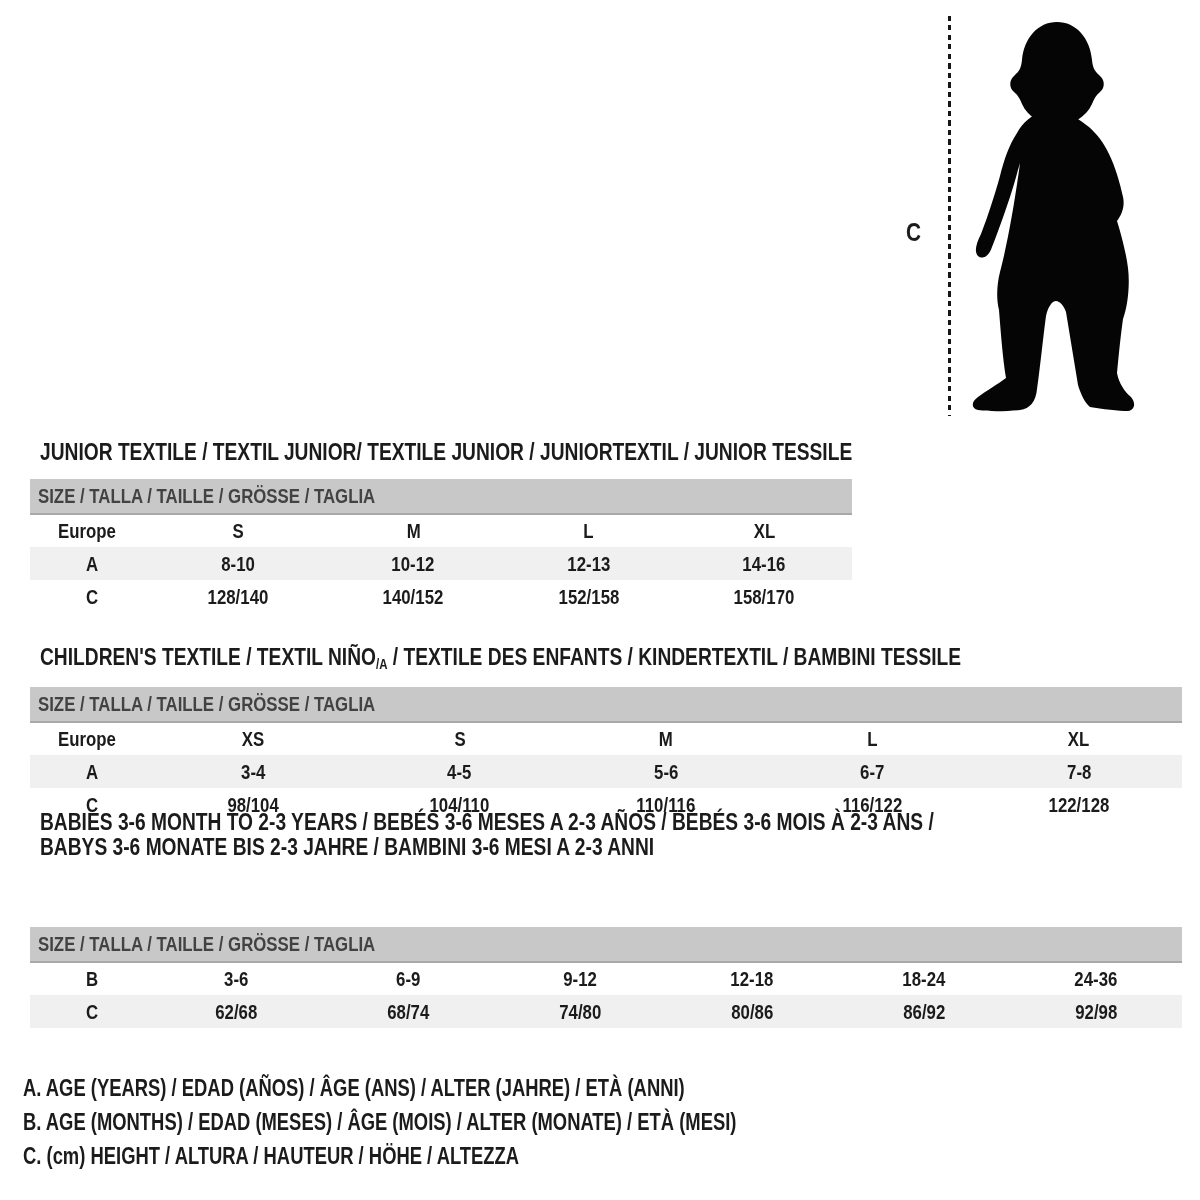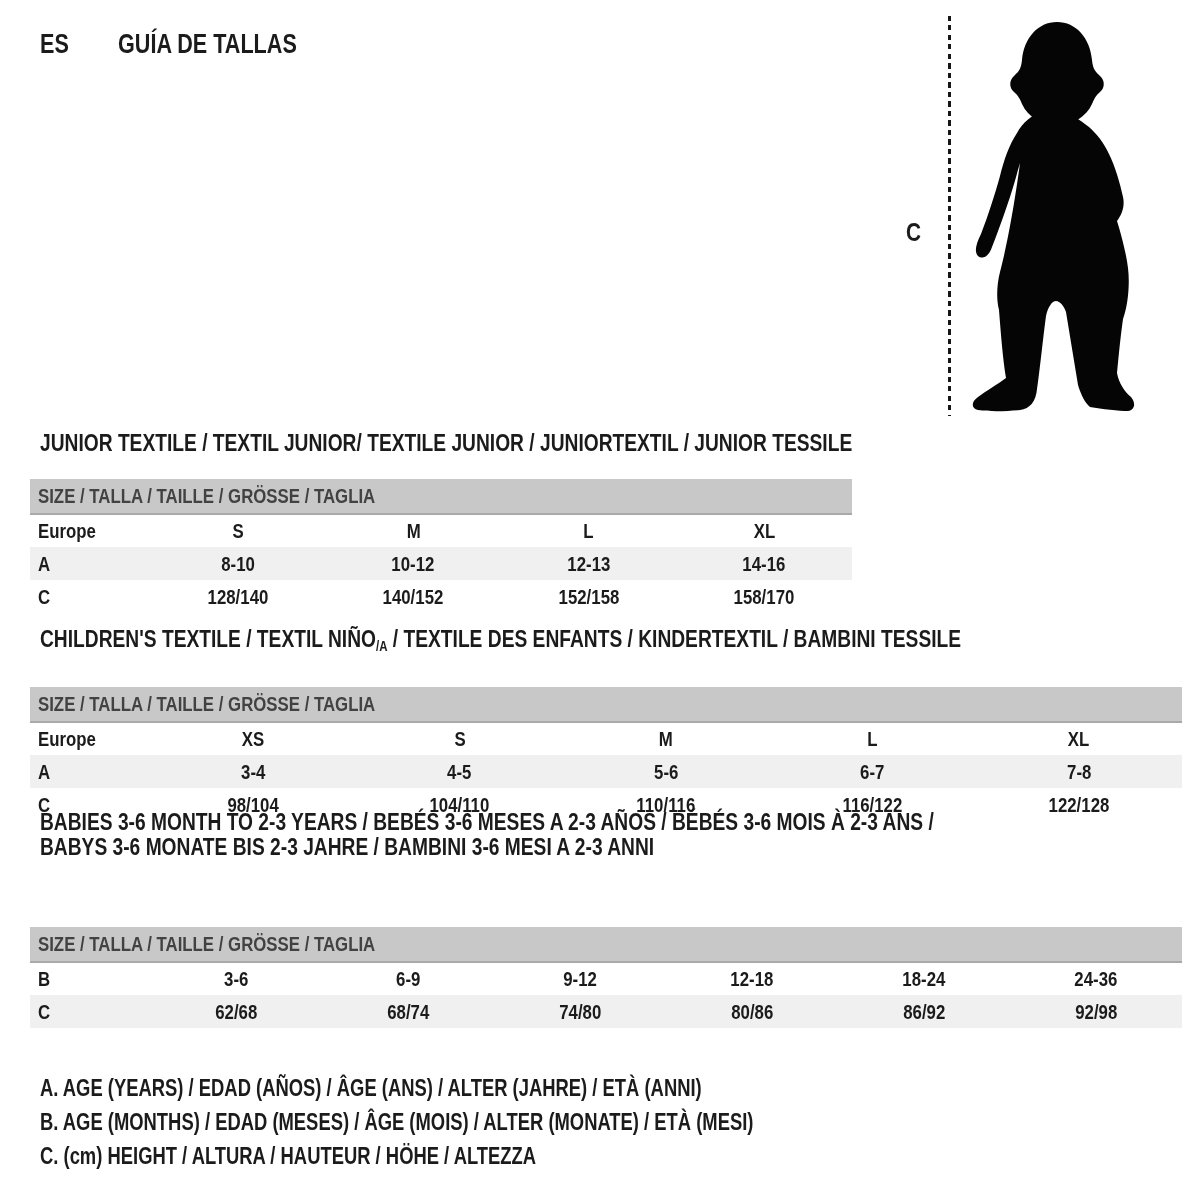--- a/index.html
+++ b/index.html
@@ -33,50 +33,47 @@
   .sub-a { font-size:.60em; vertical-align:-0.25em; }
 
   
   table.sizes { position:absolute; border-collapse:collapse; table-layout:fixed; }
   table.sizes td { padding:0; vertical-align:middle; font-size:21px; overflow:hidden; }
   tr.hdr td {
     height:35px; background:#c8c8c8; color:#424242;
     border-bottom:2px solid #a9a9a9; padding-left:8px; font-size:21px;
   }
   tr.data td { height:33px; text-align:center; }
-  tr.data td.lbl { text-align:left; padding-left:8px; }
+  tr.data td.lbl { text-align:center; padding-left:8px; }
   tr.alt td { background:#f0f0f0; }
 
   
-  .legend-row { left:40px; font-size:23px; line-height:30px; }
+  .legend-row { left:23px; font-size:23px; line-height:30px; }
 </style>
 </head>
 <body>
 
 <div class="abs lang-block">
-  <div class="lang-row">
-    <span class="lang-code"><span class="cnd">ES</span></span><span class="cnd">GUÍA DE TALLAS</span>
-  </div>
 </div>
 
 <div class="abs dash-line"></div>
 <div class="abs c-label"><span class="cnd">C</span></div>
 
 <svg class="abs" style="left:960px; top:16px;" width="180" height="402" viewBox="0 0 180 402">
   <g fill="#050505">
 
     <path d="M97,6 C78,6 64,22 62,44 C61,54 58,56 54,60 C49,64 49,72 54,76 C58,79 60,83 62,88 C68,101 81,109 97,109 C113,109 126,101 132,88 C134,83 136,79 140,76 C145,72 145,64 140,60 C136,56 133,54 132,44 C130,22 116,6 97,6 Z"></path>
 
     <path d="M82,96 C72,99 63,106 57,117 C49,129 44,144 40,160 C35,178 28,200 21,218 C16,228 14,236 18,240 C23,244 29,240 32,231 C38,216 45,196 50,181 C54,169 57,157 60,147 C56,178 48,226 40,256 C37,268 36,282 39,294 C41,320 43,344 46,362 C38,368 26,375 18,381 C11,386 11,392 18,394 C32,396 48,395 60,394 C70,393 76,385 77,373 C80,352 83,322 86,300 C88,291 92,285 96,285 C100,285 104,290 106,296 C110,320 114,345 118,369 C121,379 125,387 130,391 C142,393 159,395 168,395 C175,394 176,387 171,381 C164,375 159,367 157,357 C159,335 161,317 163,303 C168,290 170,268 168,252 C166,236 161,218 157,205 C162,198 165,190 163,181 C160,167 155,150 149,138 C144,127 137,118 129,111 C119,103 110,98 102,96 C95,94 88,94 82,96 Z"></path>
 
     <ellipse cx="141" cy="176" rx="10" ry="18" transform="rotate(24 141 176)"></ellipse>
   </g>
 </svg>
 
-<div class="abs sec-title" style="top:429px">
+<div class="abs sec-title" style="top:438px">
   <span class="cnd">JUNIOR TEXTILE / TEXTIL JUNIOR/ TEXTILE JUNIOR / JUNIORTEXTIL / JUNIOR TESSILE</span>
 </div>
 
 <table class="sizes" style="left:30px; top:479px; width:822px">
   <colgroup>
       <col style="width:120px">
       <col>
       <col>
       <col>
       <col>
@@ -102,21 +99,21 @@
   <tr class="data">
     <td class="lbl"><span class="cnd">C</span></td>
     <td><span class="cndc">128/140</span></td>
     <td><span class="cndc">140/152</span></td>
     <td><span class="cndc">152/158</span></td>
     <td><span class="cndc">158/170</span></td>
   </tr>
 </tbody>
   </table>
 
-<div class="abs sec-title" style="top:625px">
+<div class="abs sec-title" style="top:643px">
   <span class="cnd"><span>CHILDREN'S TEXTILE / TEXTIL NIÑO</span><span class="sub-a">/A</span><span> / TEXTILE DES ENFANTS / KINDERTEXTIL / BAMBINI TESSILE</span></span>
 </div>
 
 <table class="sizes" style="left:30px; top:687px; width:1152px">
   <colgroup>
       <col style="width:120px">
       <col>
       <col>
       <col>
       <col>

